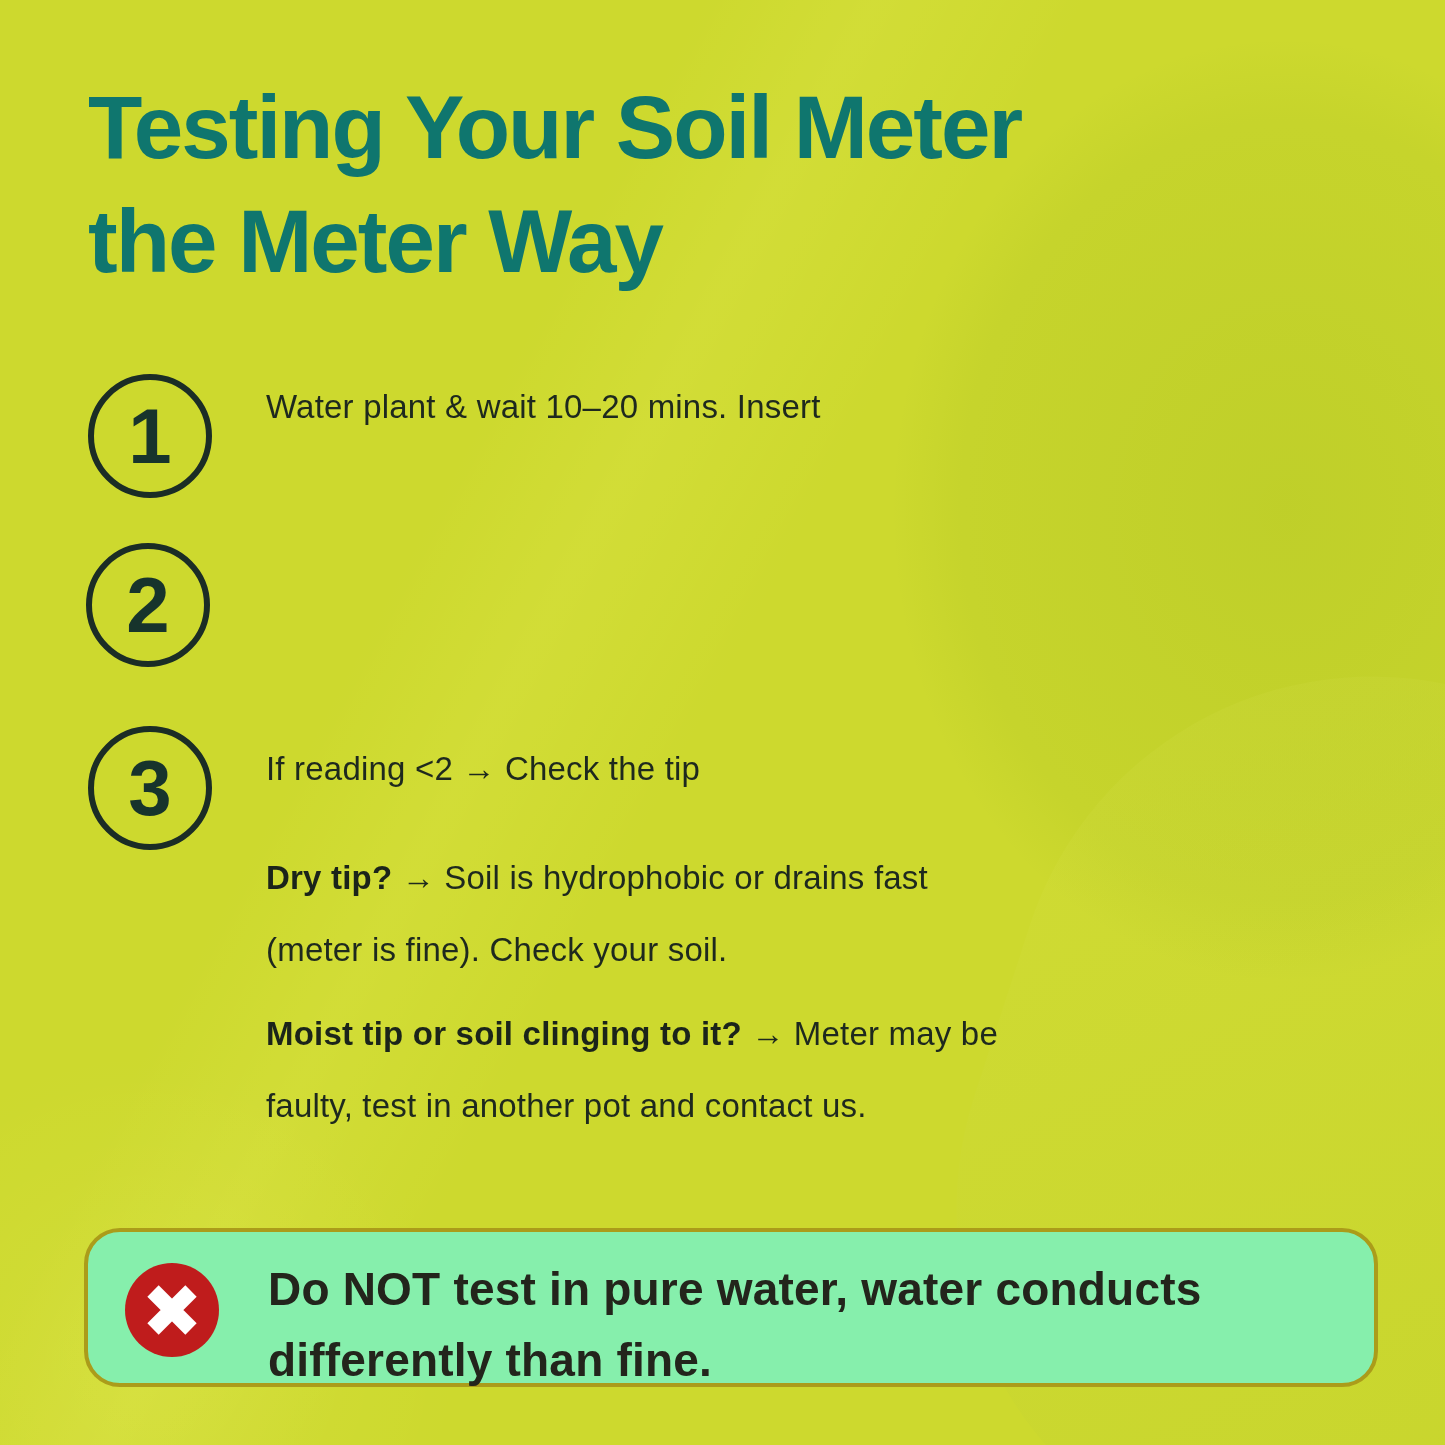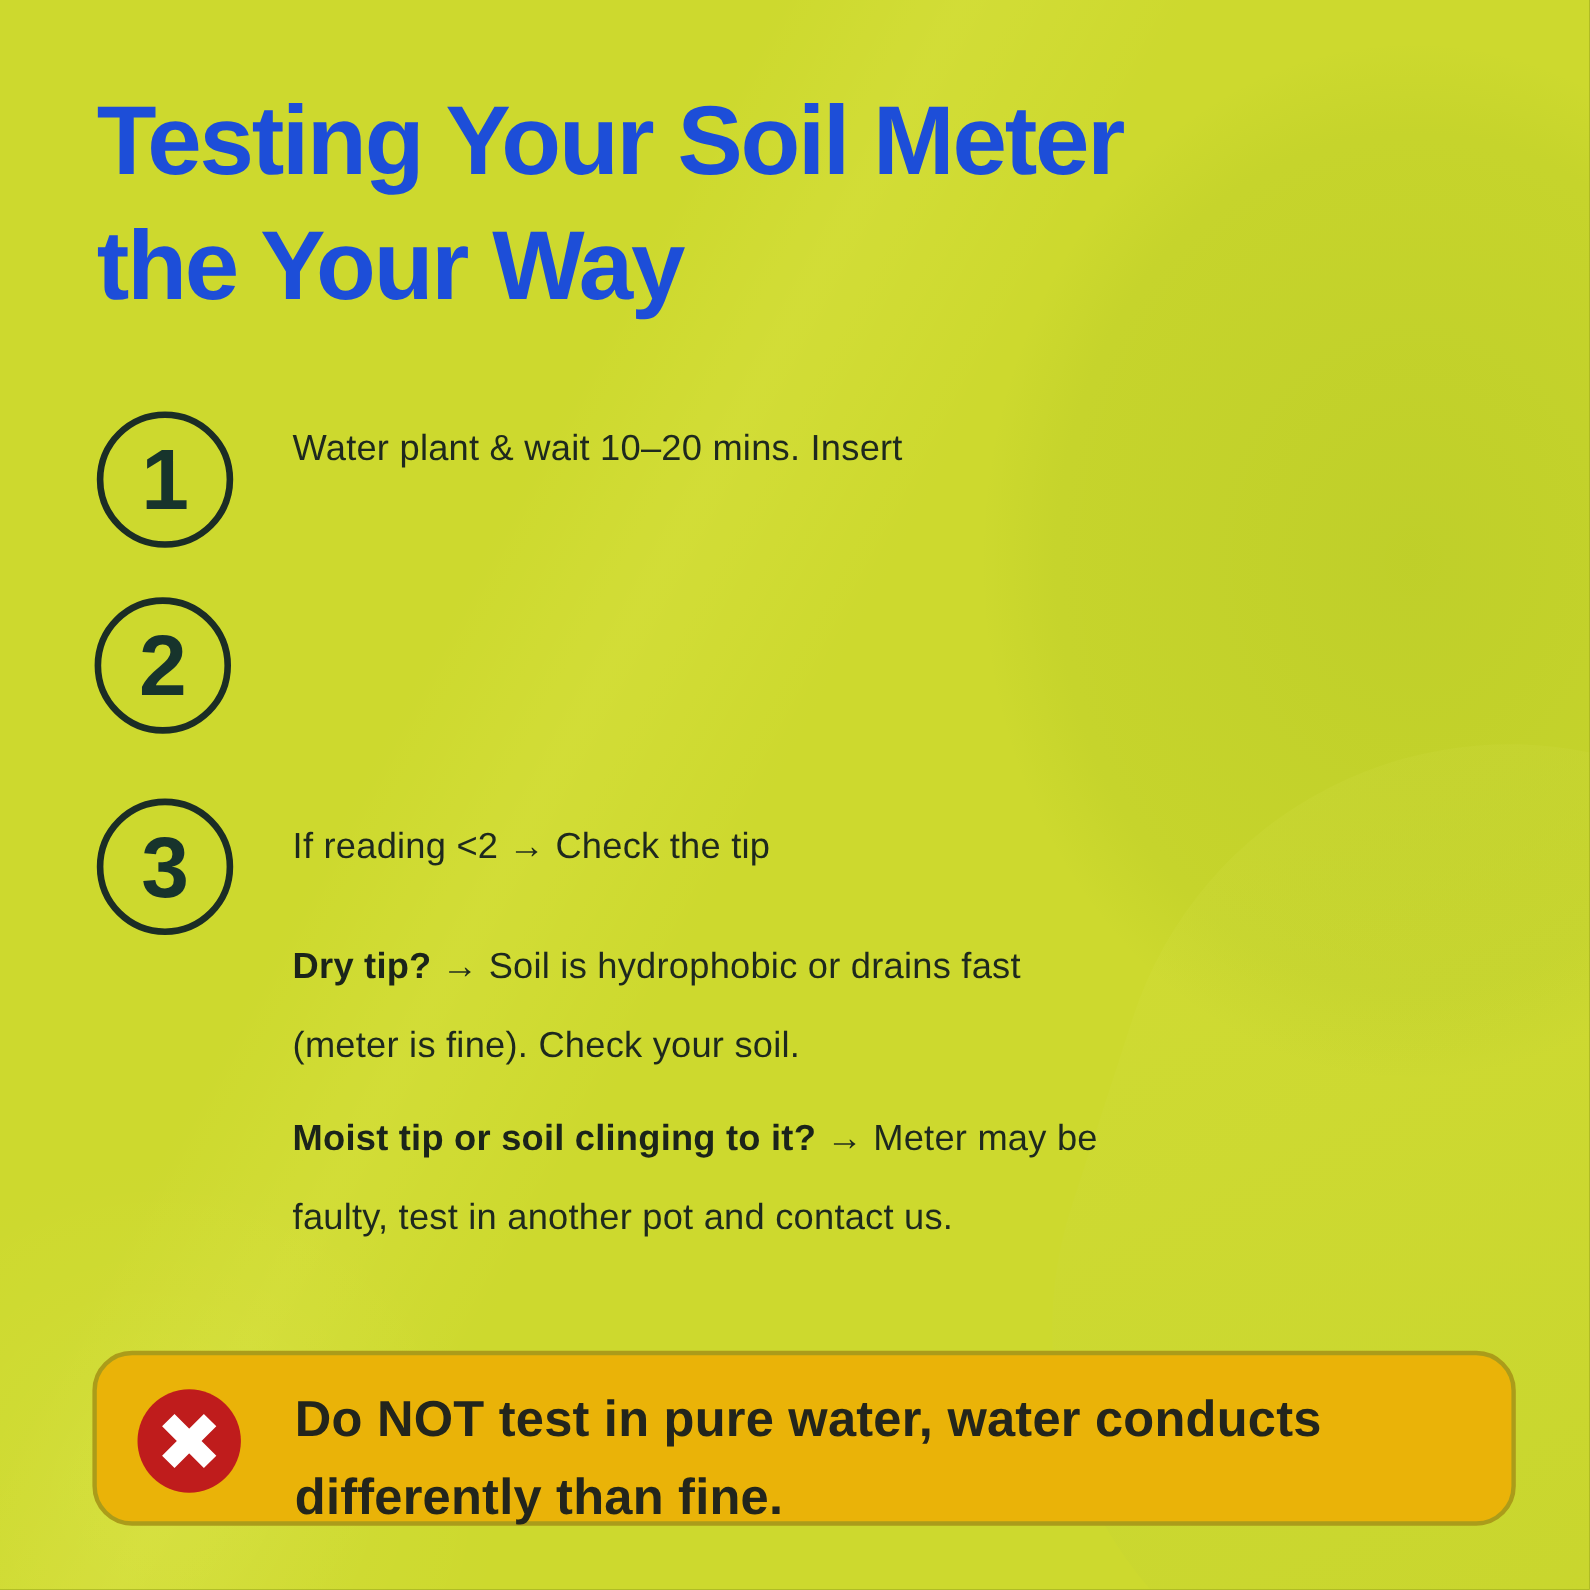--- a/index.html
+++ b/index.html
@@ -31,21 +31,21 @@
   .wm-ray3{
     left:980px;top:700px;width:900px;height:900px;
     background:linear-gradient(135deg, rgba(255,255,130,0.07), rgba(60,110,0,0.05));
     transform:rotate(18deg);border-radius:40%;
   }
 
   
   .title{
     position:absolute;left:88px;top:70px;
     font-size:89px;font-weight:bold;line-height:114px;
-    letter-spacing:-2px;color:#1d4ed8;margin:0;
+    letter-spacing:-2px;color:#0f766e;margin:0;
   }
   .line{display:block;}
 
   
   .badge{
     position:absolute;width:112px;height:112px;
     border:6px solid #1b2d25;border-radius:50%;
     display:flex;align-items:center;justify-content:center;
     color:#17342c;font-weight:bold;font-size:78px;
     box-sizing:content-box;background:transparent;
@@ -69,42 +69,42 @@
 
   
   .check-emoji{
     display:inline-block;width:58px;height:58px;
     vertical-align:-11px;margin:0 8px 0 6px;
   }
 
   
   .warn{
     position:absolute;left:84px;top:1228px;width:1286px;height:151px;
-    background:#eab308;border:4px solid #ab9c1a;border-radius:36px;
+    background:#86efac;border:4px solid #ab9c1a;border-radius:36px;
   }
   .warn-icon{position:absolute;left:36px;top:30px;width:96px;height:96px;}
   .warn-text{
     position:absolute;left:180px;top:22px;
     font-size:46px;font-weight:bold;line-height:71px;
     color:#23251c;letter-spacing:0.2px;
   }
 </style>
 </head>
 <body>
 
 <div class="canvas">
 
   <div class="wm wm-blob"></div>
   <div class="wm wm-ray1"></div>
   <div class="wm wm-ray2"></div>
   <div class="wm wm-ray3"></div>
 
   <h1 class="title">
     <span class="line">Testing Your Soil Meter</span>
-    <span class="line">the Your Way</span>
+    <span class="line">the Meter Way</span>
   </h1>
 
   <div class="badge badge-1">
     <span>1</span>
   </div>
   <div class="step-text step-1">
     <span class="line">Water plant &amp; wait 10–20 mins. Insert</span>
   </div>
 
   <div class="badge badge-2">

